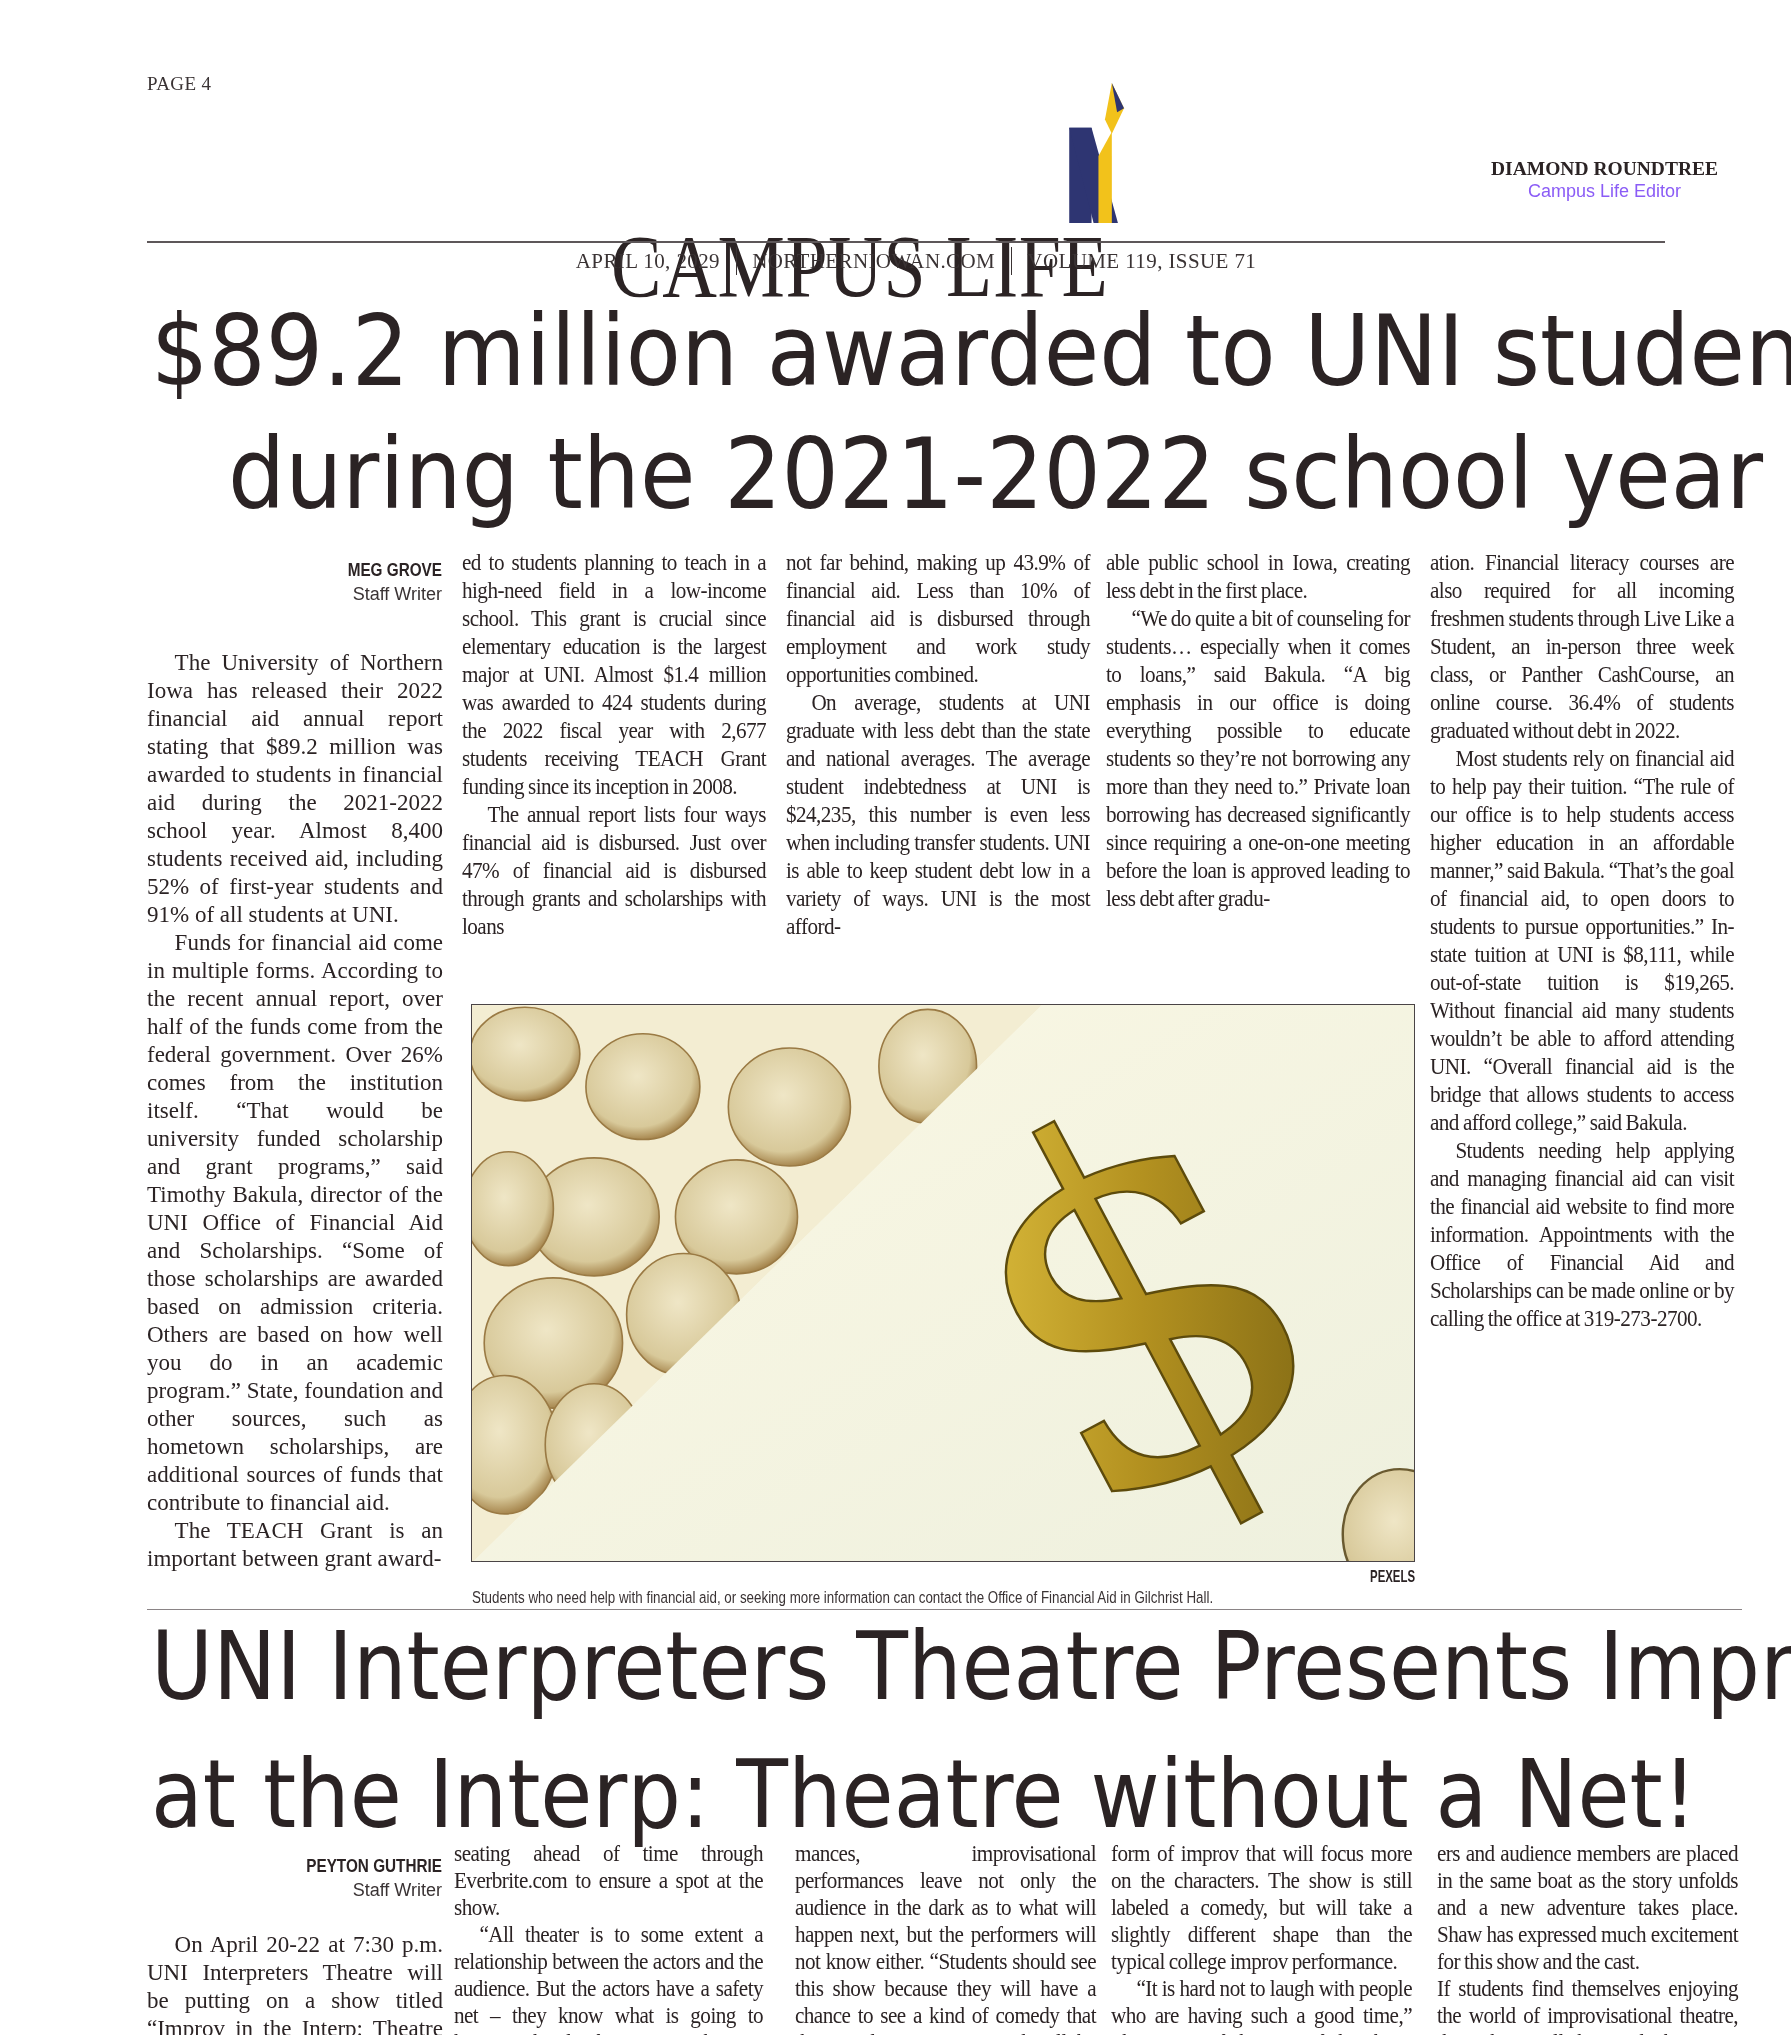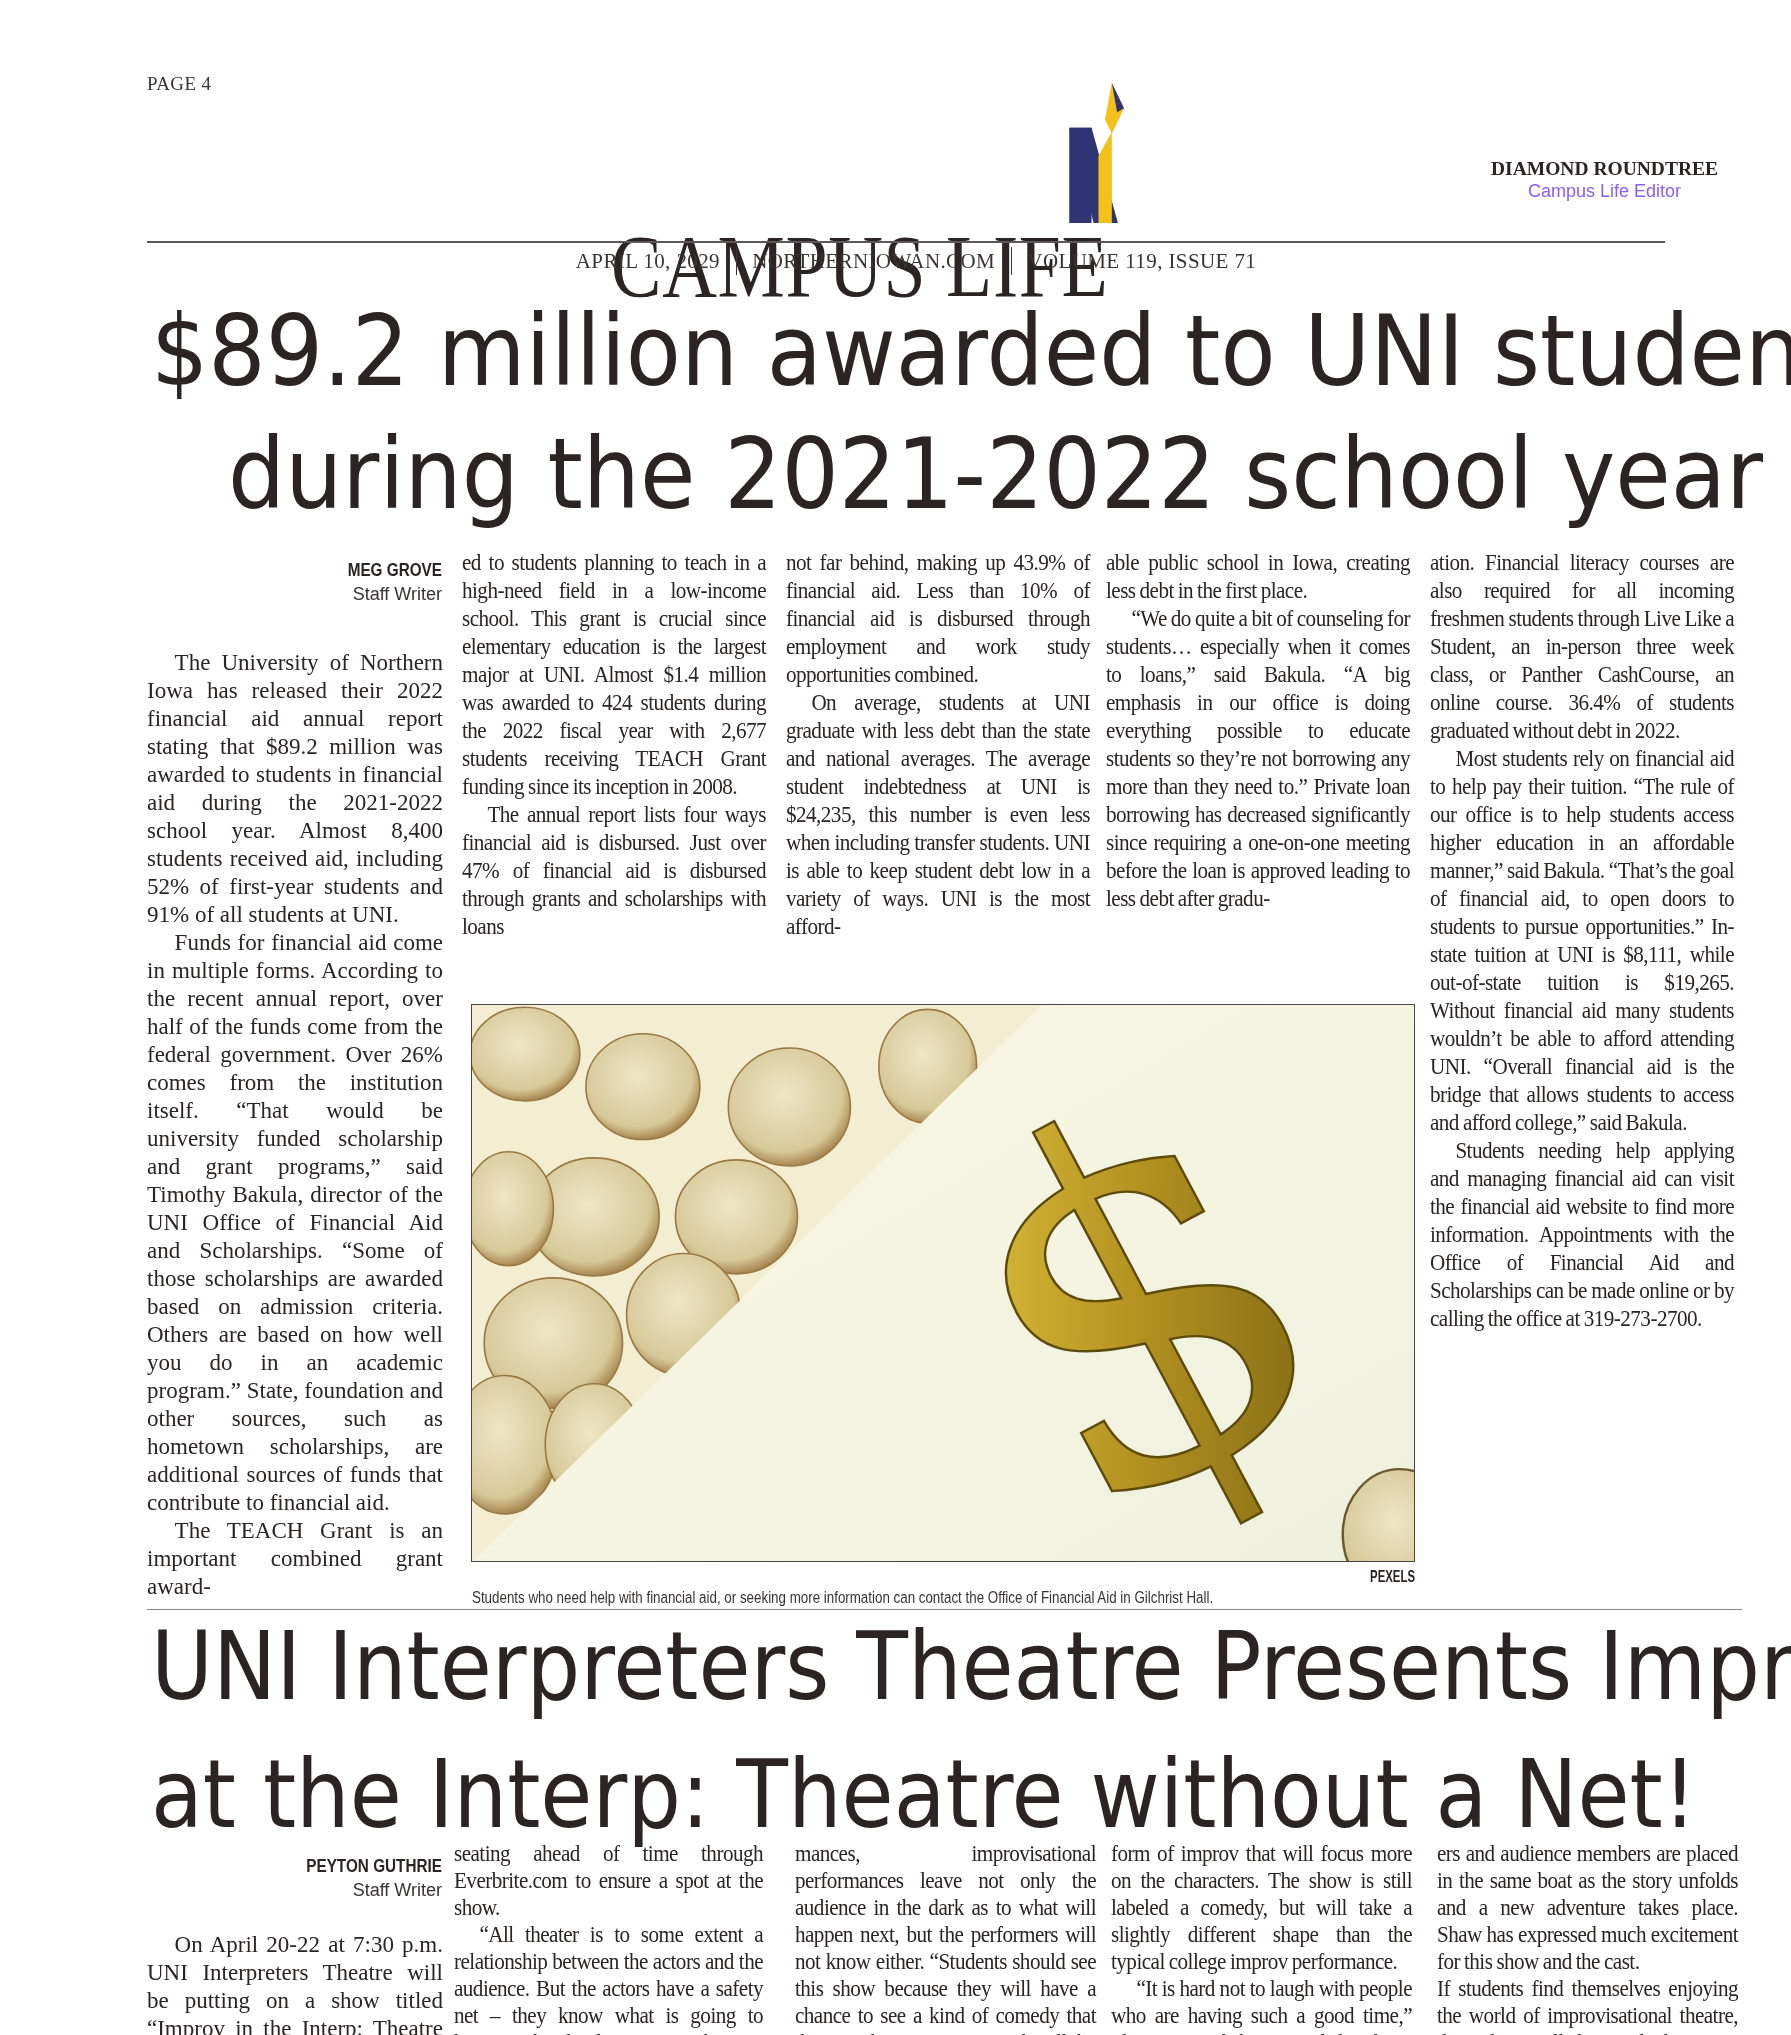--- a/index.html
+++ b/index.html
@@ -80,21 +80,21 @@
 <div class="headline h1b">during the 2021-2022 school year</div>
 
 <div class="byline" style="left:147px; width:295px; top:560px;">
   <div class="byline-name">MEG GROVE</div>
   <div class="byline-role">Staff Writer</div>
 </div>
 
 <div class="col" style="left:147px; top:637px; width:296px;">
   <p>The University of Northern Iowa has released their 2022 financial aid annual report stating that $89.2 million was awarded to students in financial aid during the 2021-2022 school year. Almost 8,400 students received aid, including 52% of first-year students and 91% of all students at UNI.</p>
   <p>Funds for financial aid come in multiple forms. According to the recent annual report, over half of the funds come from the federal government. Over 26% comes from the institution itself. “That would be university funded scholarship and grant programs,” said Timothy Bakula, director of the UNI Office of Financial Aid and Scholarships. “Some of those scholarships are awarded based on admission criteria. Others are based on how well you do in an academic program.” State, foundation and other sources, such as hometown scholarships, are additional sources of funds that contribute to financial aid.</p>
-  <p>The TEACH Grant is an important combined grant award-</p>
+  <p>The TEACH Grant is an important between grant award-</p>
 </div>
 
 <div class="col narrow" style="left:462px; top:537px; width:304px;">
   <div class="inner">
     <p class="noindent">ed to students planning to teach in a high-need field in a low-income school. This grant is crucial since elementary education is the largest major at UNI. Almost $1.4 million was awarded to 424 students during the 2022 fiscal year with 2,677 students receiving TEACH Grant funding since its inception in 2008.</p>
     <p>The annual report lists four ways financial aid is disbursed. Just over 47% of financial aid is disbursed through grants and scholarships with loans</p>
   </div>
 </div>
 
 <div class="col narrow" style="left:786px; top:537px; width:304px;">

